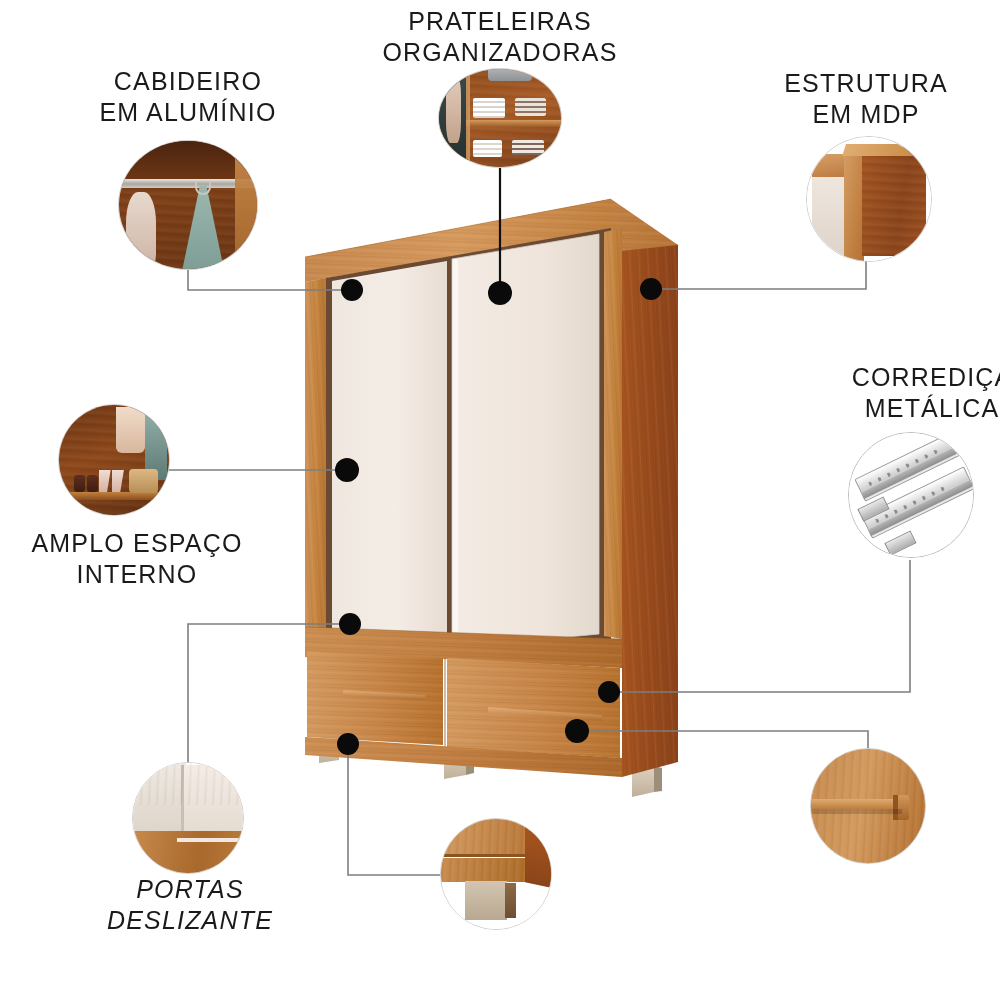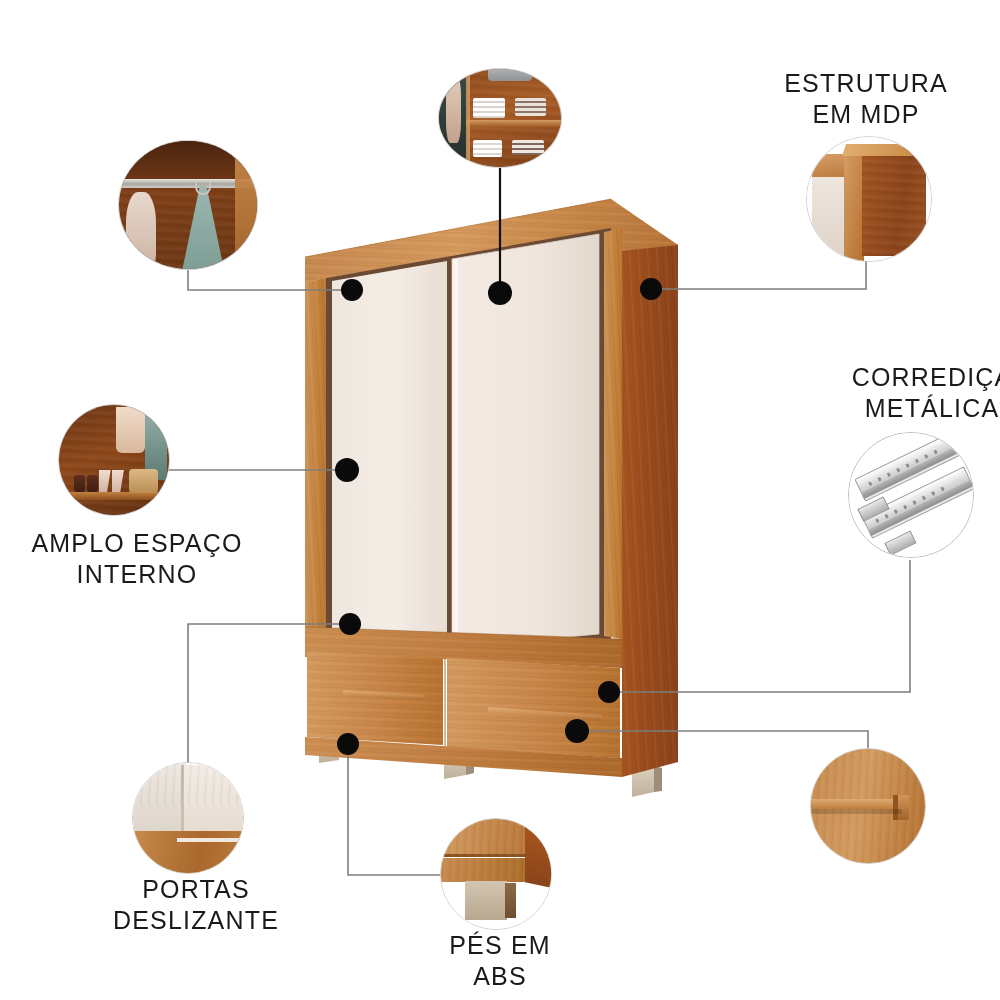--- a/index.html
+++ b/index.html
@@ -245,39 +245,43 @@
     <circle class="dot" cx="352" cy="290" r="11"></circle>
     <circle class="dot" cx="500" cy="293" r="12"></circle>
     <circle class="dot" cx="651" cy="289" r="11"></circle>
     <circle class="dot" cx="347" cy="470" r="12"></circle>
     <circle class="dot" cx="350" cy="624" r="11"></circle>
     <circle class="dot" cx="348" cy="744" r="11"></circle>
     <circle class="dot" cx="609" cy="692" r="11"></circle>
     <circle class="dot" cx="577" cy="731" r="12"></circle>
   </svg>
 
+  <div class="callout-label" style="left:70px; top:66px; width:236px;">CABIDEIRO
+EM ALUMÍNIO</div>
   <div class="bubble" style="left:118px; top:140px; width:140px; height:130px;">
     <div class="scene">
       <div style="position:absolute;inset:0;background:linear-gradient(170deg,#5d2f12 0%,#7e3f16 40%,#6a3413 100%);"></div>
       <div class="grain-v"></div>
 
       <div style="position:absolute;left:0;top:0;width:100%;height:30%;background:linear-gradient(180deg,#4a2410,#6d3614);"></div>
 
       <div style="position:absolute;left:0;top:30%;width:100%;height:9px;background:linear-gradient(180deg,#e8e6e1,#a9a6a0 55%,#cfcdc8);"></div>
 
       <div style="position:absolute;right:0;top:0;width:16%;height:100%;background:linear-gradient(180deg,#c98a4a,#a96a2d);opacity:.92;"></div>
 
       <div style="position:absolute;left:46%;top:35%;width:30%;height:65%;background:linear-gradient(180deg,#9bb7b0,#7e9e96);clip-path:polygon(42% 0,58% 0,100% 100%,0 100%);"></div>
 
       <div style="position:absolute;left:5%;top:40%;width:22%;height:60%;background:linear-gradient(180deg,#e8d8cd,#cdb4a4);border-radius:40% 40% 20% 20%;"></div>
 
       <div style="position:absolute;left:55%;top:31%;width:12px;height:12px;border:2px solid #c9c6c0;border-top:none;border-radius:0 0 8px 8px;"></div>
     </div>
   </div>
 
+  <div class="callout-label" style="left:382px; top:6px; width:236px;">PRATELEIRAS
+ORGANIZADORAS</div>
   <div class="bubble" style="left:438px; top:68px; width:124px; height:100px;">
     <div class="scene">
       <div style="position:absolute;inset:0;background:linear-gradient(165deg,#8e4a1c 0%,#a85b25 45%,#7d3f16 100%);"></div>
       <div class="grain-v"></div>
 
       <div style="position:absolute;left:0;top:0;width:24%;height:100%;background:linear-gradient(180deg,#3b4a48,#24302f);"></div>
       <div style="position:absolute;left:6%;top:6%;width:12%;height:70%;background:linear-gradient(180deg,#e3cdbc,#c2a28b);border-radius:30%;"></div>
 
       <div style="position:absolute;left:22%;top:52%;width:78%;height:7px;background:linear-gradient(180deg,#d39a5f,#9d5a24);"></div>
       <div style="position:absolute;left:22%;top:0;width:4px;height:100%;background:#d39a5f;opacity:.85;"></div>
@@ -372,43 +376,41 @@
       <div style="position:absolute;left:0;top:0;width:48%;height:66%;background:linear-gradient(180deg,#efe8e0,#ddd4c9);"></div>
 
       <div style="position:absolute;left:44%;top:2%;width:56%;height:70%;background:linear-gradient(180deg,#f4ece5,#e3d9ce);"></div>
       <div style="position:absolute;left:44%;top:2%;width:3px;height:70%;background:#c9bfb3;"></div>
 
       <div style="position:absolute;left:0;bottom:0;width:100%;height:38%;background:linear-gradient(100deg,#c78a4c,#a9682c 60%,#bb7b3b);"></div>
       <div style="position:absolute;left:0;bottom:0;width:100%;height:38%;" class="grain"></div>
       <div style="position:absolute;left:40%;bottom:28%;width:60%;height:4%;background:#f1e9e1;"></div>
     </div>
   </div>
-  <div class="callout-label" style="left:76px; top:874px; width:240px;">PORTAS
+  <div class="callout-label" style="left:70px; top:874px; width:240px;font-style:italic;">PORTAS
 DESLIZANTE</div>
 
   <div class="bubble" style="left:440px; top:818px; width:112px; height:112px;">
     <div class="scene">
       <div style="position:absolute;inset:0;background:#ffffff;"></div>
 
       <div style="position:absolute;left:0;top:0;width:100%;height:34%;background:linear-gradient(100deg,#d29a60,#b4702f);"></div>
       <div style="position:absolute;left:0;top:0;width:100%;height:34%;" class="grain"></div>
 
       <div style="position:absolute;left:0;top:32%;width:100%;height:3px;background:#8a5523;"></div>
 
       <div style="position:absolute;left:0;top:35%;width:100%;height:22%;background:linear-gradient(100deg,#c98b4e,#a5651f);"></div>
       <div style="position:absolute;left:0;top:35%;width:100%;height:22%;" class="grain"></div>
 
       <div style="position:absolute;right:0;top:8%;width:24%;height:52%;background:linear-gradient(180deg,#a8551f,#8a441a);transform:skewY(12deg);"></div>
 
       <div style="position:absolute;left:22%;top:56%;width:38%;height:36%;background:linear-gradient(180deg,#d3c5b1,#b9a891);"></div>
       <div style="position:absolute;left:58%;top:58%;width:10%;height:32%;background:linear-gradient(180deg,#8d6a45,#6d4f31);"></div>
     </div>
   </div>
-  <div class="callout-label" style="left:406px; top:930px; width:188px;">PÉS EM
-ABS</div>
 
   <div class="bubble" style="left:810px; top:748px; width:116px; height:116px;">
     <div class="scene">
       <div style="position:absolute;inset:0;background:linear-gradient(102deg,#c78a4e 0%,#d39a5e 45%,#b4702f 100%);"></div>
       <div class="grain"></div>
 
       <div style="position:absolute;left:0;top:44%;width:80%;height:9%;background:linear-gradient(180deg,#e0ab72,#bd7e3c);border-radius:2px;"></div>
 
       <div style="position:absolute;left:72%;top:40%;width:14%;height:22%;background:linear-gradient(180deg,#d2975a,#a4632a);border-radius:2px;"></div>
       <div style="position:absolute;left:72%;top:40%;width:4%;height:22%;background:#8f5420;"></div>

